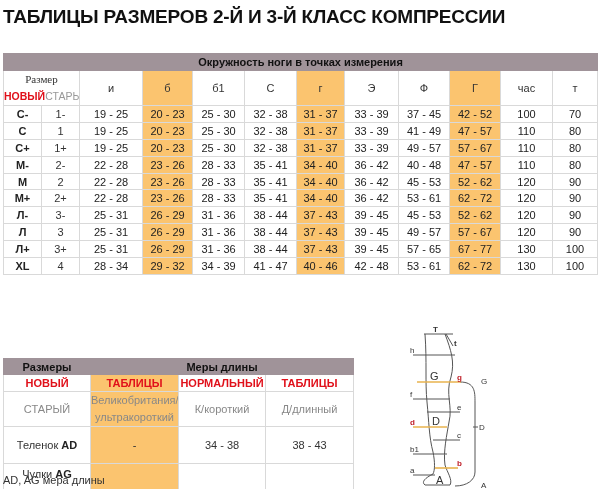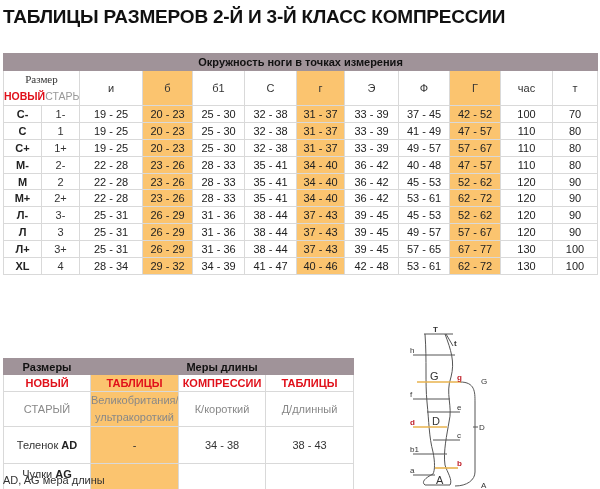--- a/index.html
+++ b/index.html
@@ -239,21 +239,21 @@
       <col style="width:88px">
   </colgroup>
   <tbody>
       <tr class="lh">
     <td>Размеры</td>
     <td colspan="3">Меры длины</td>
   </tr>
   <tr class="red-row">
     <td>НОВЫЙ</td>
     <td class="hl">ТАБЛИЦЫ</td>
-    <td>КОМПРЕССИИ</td>
+    <td>НОРМАЛЬНЫЙ</td>
     <td>ТАБЛИЦЫ</td>
   </tr>
   <tr class="old-row">
     <td>СТАРЫЙ</td>
     <td class="hl">Великобритания/ ультракороткий</td>
     <td>К/короткий</td>
     <td>Д/длинный</td>
   </tr>
   <tr class="calf-row">
     <td><span>Теленок </span><b>AD</b></td>

